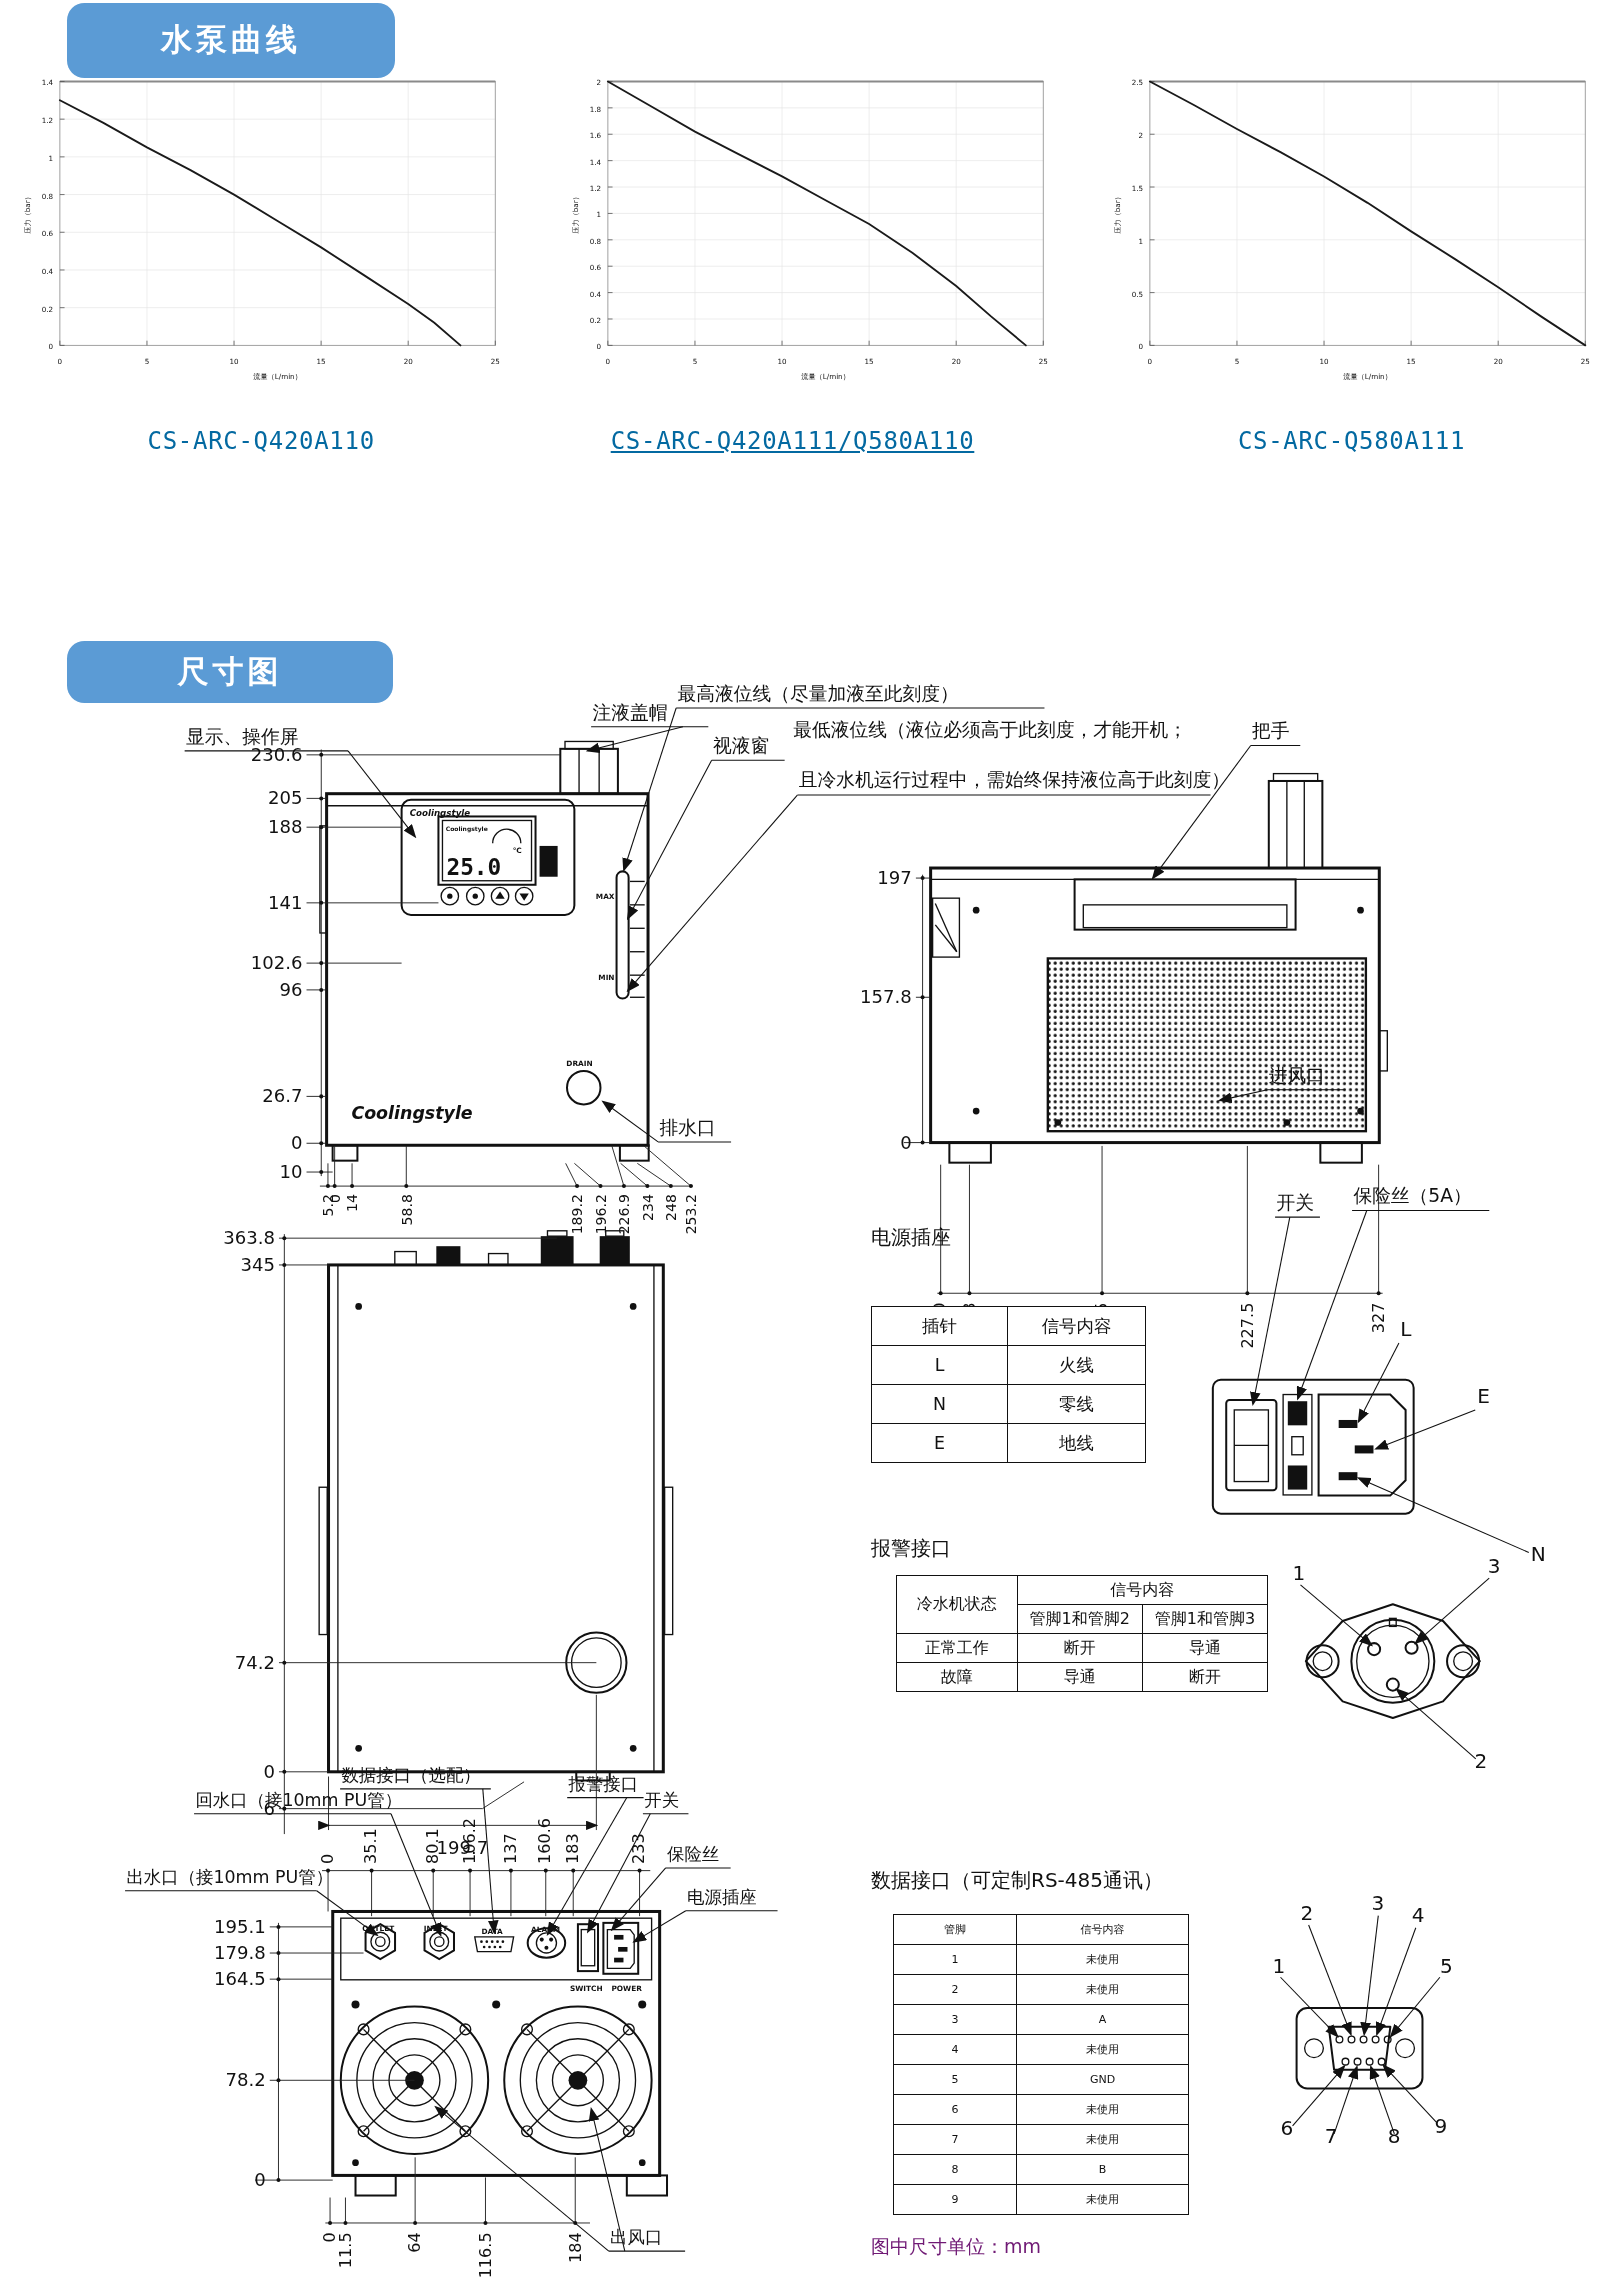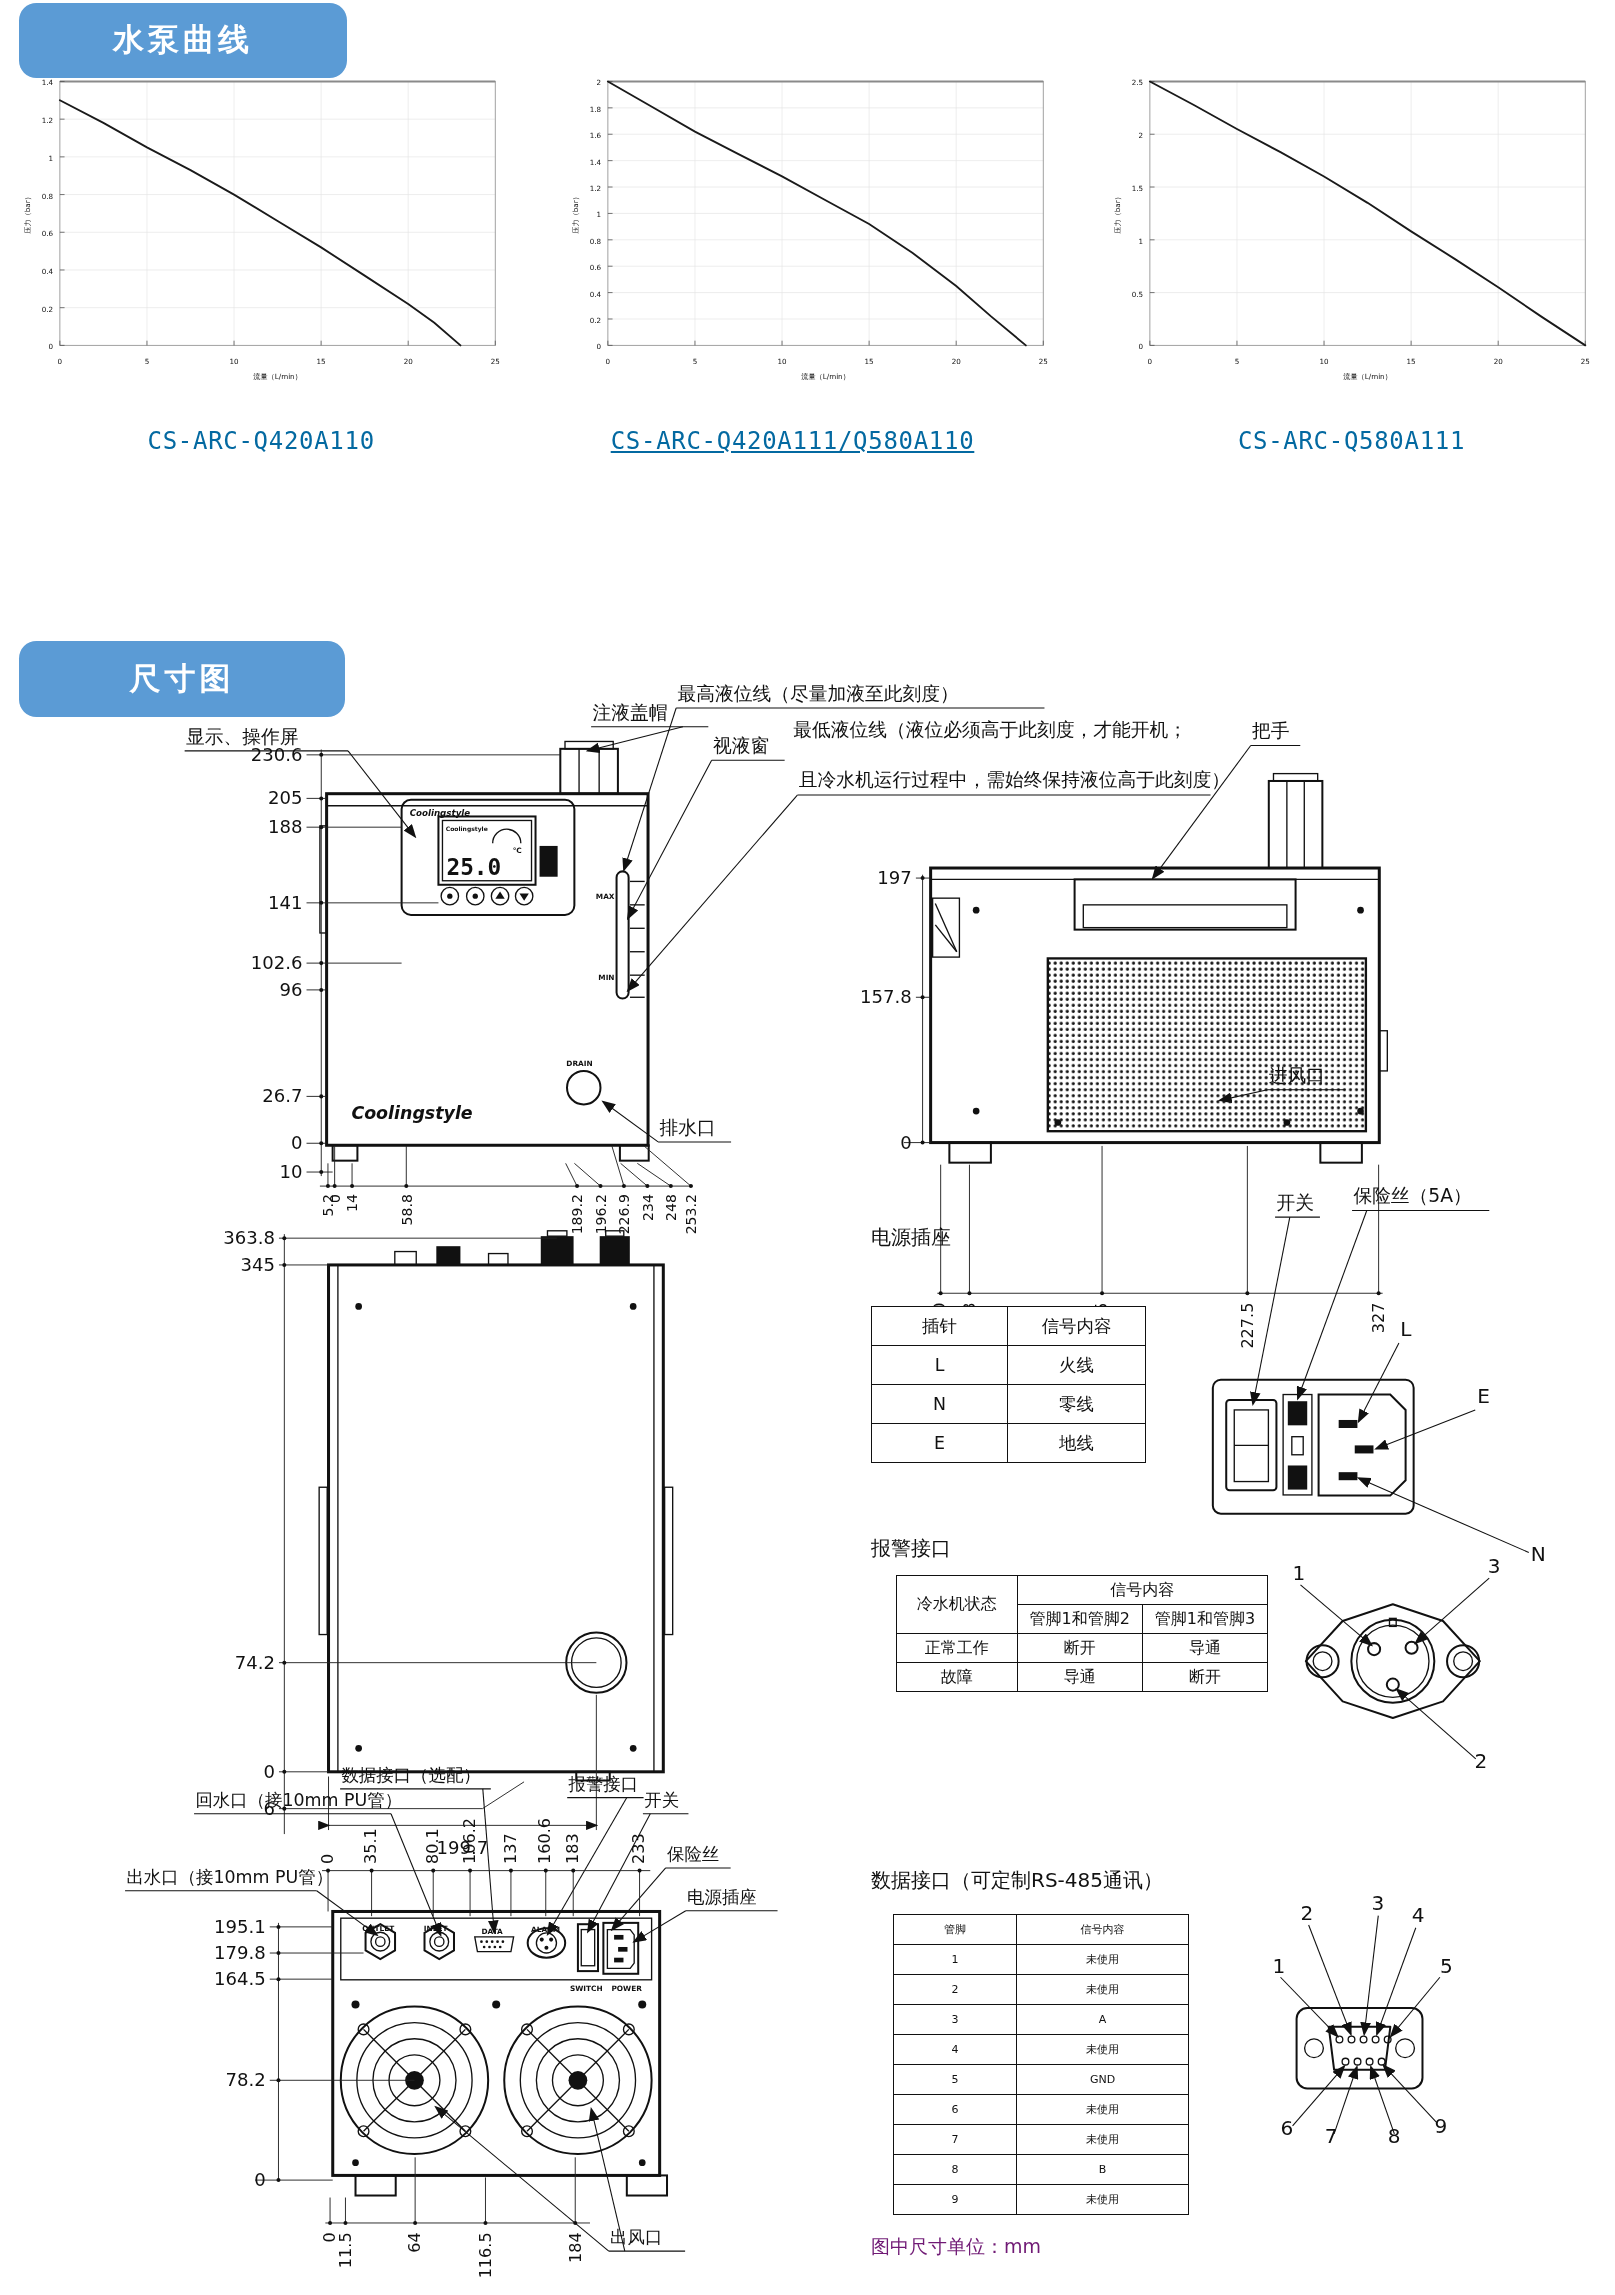--- a/index.html
+++ b/index.html
@@ -1,20 +1,20 @@
 <!DOCTYPE html>
 <html style="font-size:10.7px"><head>
 <meta charset="utf-8">
 <style>
   html,body{margin:0;padding:0;}
   body{width:1616px;height:2295px;background:#ffffff;position:relative;
        font-family:"DejaVu Sans","Liberation Sans",sans-serif;color:#111;}
   .abs{position:absolute;}
   .badge{background:#5b9bd5;color:#fff;font-weight:bold;font-size:31px;letter-spacing:4px;
-         display:flex;align-items:center;justify-content:center;border-radius:17.4px;}
+         display:flex;align-items:center;justify-content:center;border-radius:17.4px;margin-left:48px;}
   .caption{font-family:"DejaVu Sans Mono","Liberation Mono",monospace;font-size:24px;color:#0369a1;
            text-align:center;letter-spacing:0.7px;}
   .btitle{font-size:20px;color:#111;}
   .bsub{font-size:19px;color:#111;}
   .note{font-size:19px;color:#701a75;}
   table{border-collapse:collapse;text-align:center;color:#111;background:#fff;}
   td{border:1.3px solid #111;padding:0 4px;}
   .ptable{font-size:17.4px;border-radius:26px;} .ptable td{height:38px;}
   .atable{font-size:16px;} .atable td{height:28px;}
   .dtable{font-size:11px;} .dtable td{height:29px;}
@@ -175,21 +175,21 @@
     <text x="54" y="20" text-anchor="end" class="tk">2.5</text>
     <text x="389" y="458" text-anchor="middle" class="ax">流量（L/min）</text>
     <text x="20" y="211" text-anchor="middle" class="ax" transform="rotate(-90 20 211)">压力（bar）</text>
     <path d="M64.0 14.0 L129.0 48.7 L194.0 84.9 L259.0 119.6 L324.0 155.8 L389.0 195.2 L454.0 237.8 L519.0 278.8 L584.0 321.3 L649.0 365.4 L714.0 408.0" fill="none" stroke="#1a1a1a" stroke-width="2.8" stroke-linecap="round"></path>
   </svg>
 
 <div class="abs caption" style="left:16.7px;top:427px;width:489px;">CS-ARC-Q420A110</div>
 <div class="abs caption" style="left:548px;top:427px;width:489px;text-decoration:underline;">CS-ARC-Q420A111/Q580A110</div>
 <div class="abs caption" style="left:1107px;top:427px;width:489px;">CS-ARC-Q580A111</div>
 
-<div class="abs badge" style="left:19px;top:641px;width:326px;height:76px;">尺寸图</div>
+<div class="abs badge" style="left:19px;top:641px;width:326px;height:62px;">尺寸图</div>
 
 <svg class="abs" style="left:40px;top:677px;" width="1575" height="670" viewBox="0 0 2352 1000">
   <defs>
     <marker id="aU" markerWidth="13" markerHeight="10" refX="11" refY="5" orient="auto">
       <path d="M0,0L13,5L0,10z" fill="#111"></path>
       </marker>
     <pattern id="mesh" width="9" height="9" patternUnits="userSpaceOnUse">
       <circle cx="4" cy="4" r="2.4" fill="#161616"></circle>
       </pattern>
   </defs>

